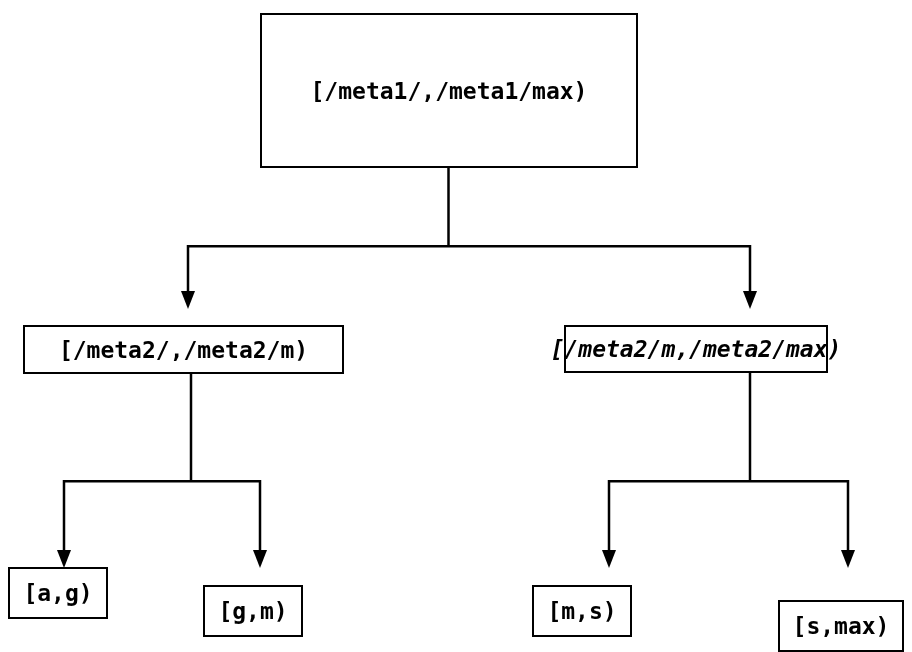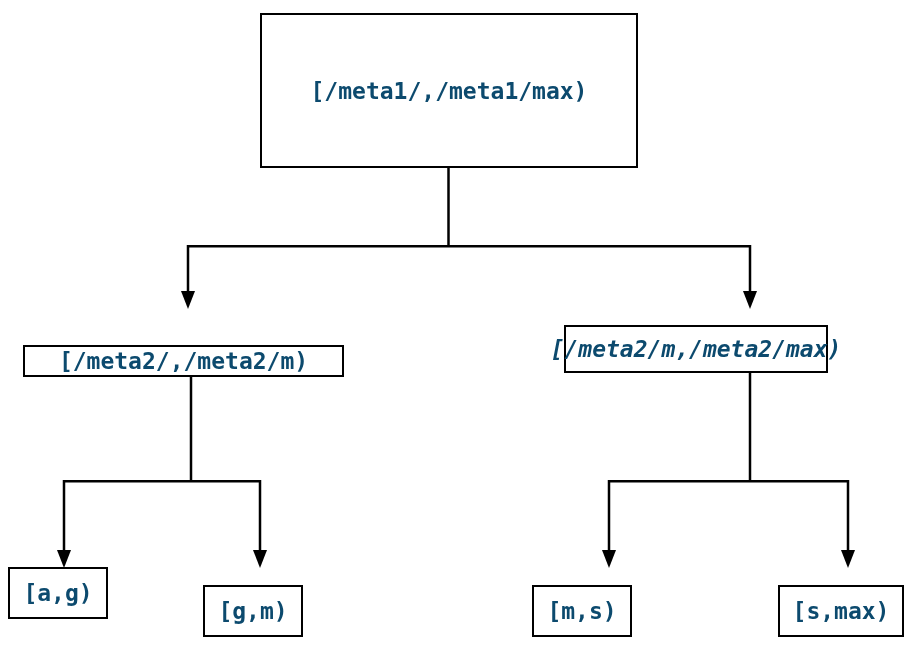--- a/index.html
+++ b/index.html
@@ -21,36 +21,36 @@
     left: 0;
     top: 0;
     width: 912px;
     height: 652px;
   }
   .node {
     position: absolute;
     box-sizing: border-box;
     border: 2.5px solid #000000;
     background: #ffffff;
-    color: #0c4a6e;
+    color: #000000;
     display: flex;
     align-items: center;
     justify-content: center;
     font-size: 23px;
     font-weight: bold;
     letter-spacing: 0;
     white-space: nowrap;
   }
   .node-root      { left: 260px; top: 13px;  width: 378px; height: 155px; }
-  .node-left      { left: 23px;  top: 325px; width: 321px; height: 32px; margin-top: 20px;  }
+  .node-left      { left: 23px;  top: 325px; width: 321px; height: 49px;  }
   .node-right     { left: 564px; top: 325px; width: 264px; height: 48px; font-style: italic;  }
   .node-leaf-ag   { left: 8px;   top: 567px; width: 100px; height: 52px;  }
   .node-leaf-gm   { left: 203px; top: 585px; width: 100px; height: 52px;  }
   .node-leaf-ms   { left: 532px; top: 585px; width: 100px; height: 52px;  }
-  .node-leaf-smax { left: 778px; top: 585px; width: 126px; height: 52px;  }
+  .node-leaf-smax { left: 778px; top: 600px; width: 126px; height: 52px;  }
 </style>
 </head>
 <body>
 
 <div class="canvas">
 
   <svg class="edges" viewBox="0 0 912 652" fill="none" stroke="#000000" stroke-width="2.5">
 
     <path d="M448.5 167 V247"></path>
 

